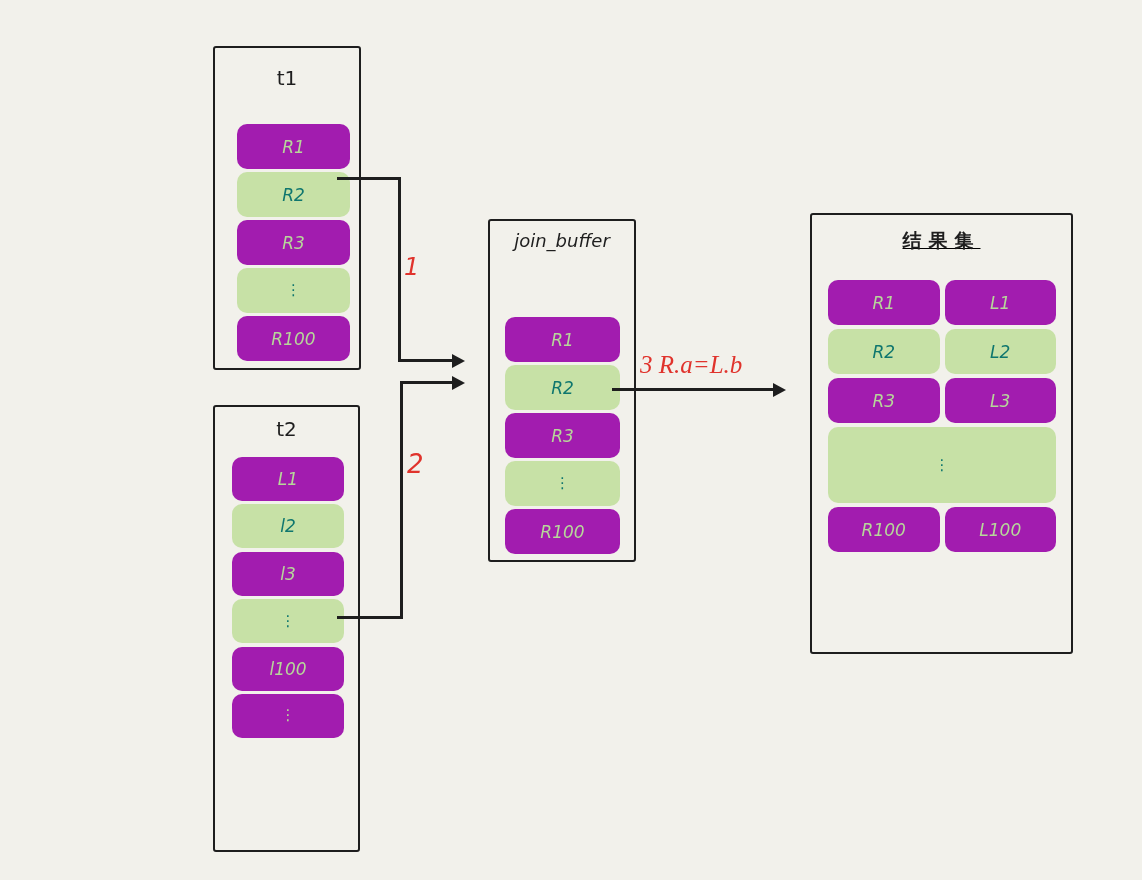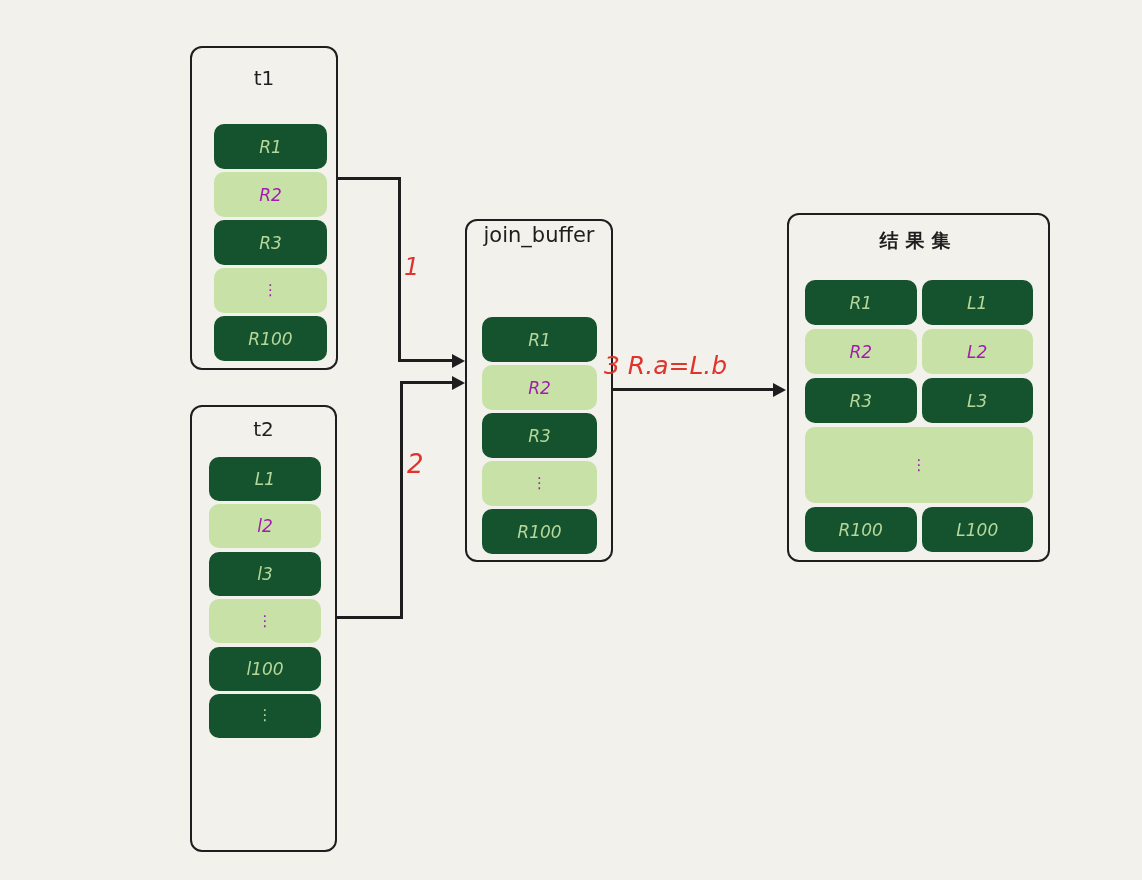--- a/index.html
+++ b/index.html
@@ -6,49 +6,50 @@
   .canvas{
     position:relative;
     width:1142px;height:880px;
     background:#f2f1eb;
     font-family:"DejaVu Sans", sans-serif;
     overflow:hidden;
   }
   .box{
     position:absolute;
     border:2.5px solid #1e1e1e;
-    border-radius:12px;
+    border-radius:3px;
     box-sizing:border-box;
+    margin-left:23px;
   }
   .box-title{
     text-align:center;
     color:#1e1e1e;
     font-size:20px;
   }
   #t1-box .box-title{padding-top:18px;}
   #t2-box .box-title{padding-top:10px;}
-  #jb-box .box-title{padding-top:2px;font-size:21px;}
+  #jb-box .box-title{padding-top:9px;font-style:italic;font-size:18px;}
   #rs-box .box-title{padding-top:13px;font-weight:bold;letter-spacing:7px;font-size:19px;}
   .rows{
     position:absolute;
     display:flex;
     flex-direction:column;
   }
   .row{display:flex;gap:5px;flex:none;}
   .cell{
     flex:1;
     border-radius:10px;
     display:flex;
     align-items:center;
     justify-content:center;
     font-style:italic;
     font-size:17px;
   }
-  .dark{background:#14532d;color:#b7d79a;}
-  .light{background:#c7e1a6;color:#a21caf;}
+  .dark{background:#a21caf;color:#b7d79a;}
+  .light{background:#c7e1a6;color:#0f766e;}
   .dots{font-style:normal;font-size:15px;line-height:1;}
   #t1-rows{left:22px;top:76px;width:113px;gap:3px;}
   #t1-rows .row{height:45px;}
   #t2-rows{left:17px;top:50px;width:112px;gap:3.4px;}
   #t2-rows .row{height:44px;}
   #jb-rows{left:15px;top:96px;width:115px;gap:3px;}
   #jb-rows .row{height:45px;}
   #rs-rows{left:16px;top:65px;width:228px;gap:4px;}
   #rs-rows .row{height:45px;}
   #rs-rows .row.tall{height:76px;}
@@ -134,21 +135,21 @@
         </div>
         <div class="row">
           <div class="cell light dots">⋮</div>
         </div>
         <div class="row">
           <div class="cell dark">R100</div>
         </div>
       </div>
   </div>
 
-  <div class="box" id="rs-box" style="left:787px;top:213px;width:263px;height:349px;">
+  <div class="box" id="rs-box" style="left:787px;top:213px;width:263px;height:441px;text-decoration:underline;">
     <div class="box-title">结果集</div>
     <div class="rows" id="rs-rows">
         <div class="row">
           <div class="cell dark">R1</div>
           <div class="cell dark">L1</div>
         </div>
         <div class="row">
           <div class="cell light">R2</div>
           <div class="cell light">L2</div>
         </div>
@@ -173,15 +174,15 @@
   <div class="red-label" id="label-1" style="left:404px;top:253px;">1</div>
 
   <div class="line" style="left:337px;top:616px;width:66px;height:3px;"></div>
   <div class="line" style="left:400px;top:381px;width:3px;height:238px;"></div>
   <div class="line" style="left:400px;top:381px;width:53px;height:3px;"></div>
   <div class="arrow-head" style="left:452px;top:375.5px;"></div>
   <div class="red-label" id="label-2" style="left:407px;top:449px;">2</div>
 
   <div class="line" style="left:612px;top:388px;width:163px;height:3px;"></div>
   <div class="arrow-head" style="left:773px;top:382.5px;"></div>
-  <div class="red-label" id="label-3" style="left:604px;top:351px;">3  R.a=L.b</div>
+  <div class="red-label" id="label-3" style="left:640px;top:351px;font-family:Liberation Serif, serif;">3  R.a=L.b</div>
 
 </div>
 
 </body></html>

